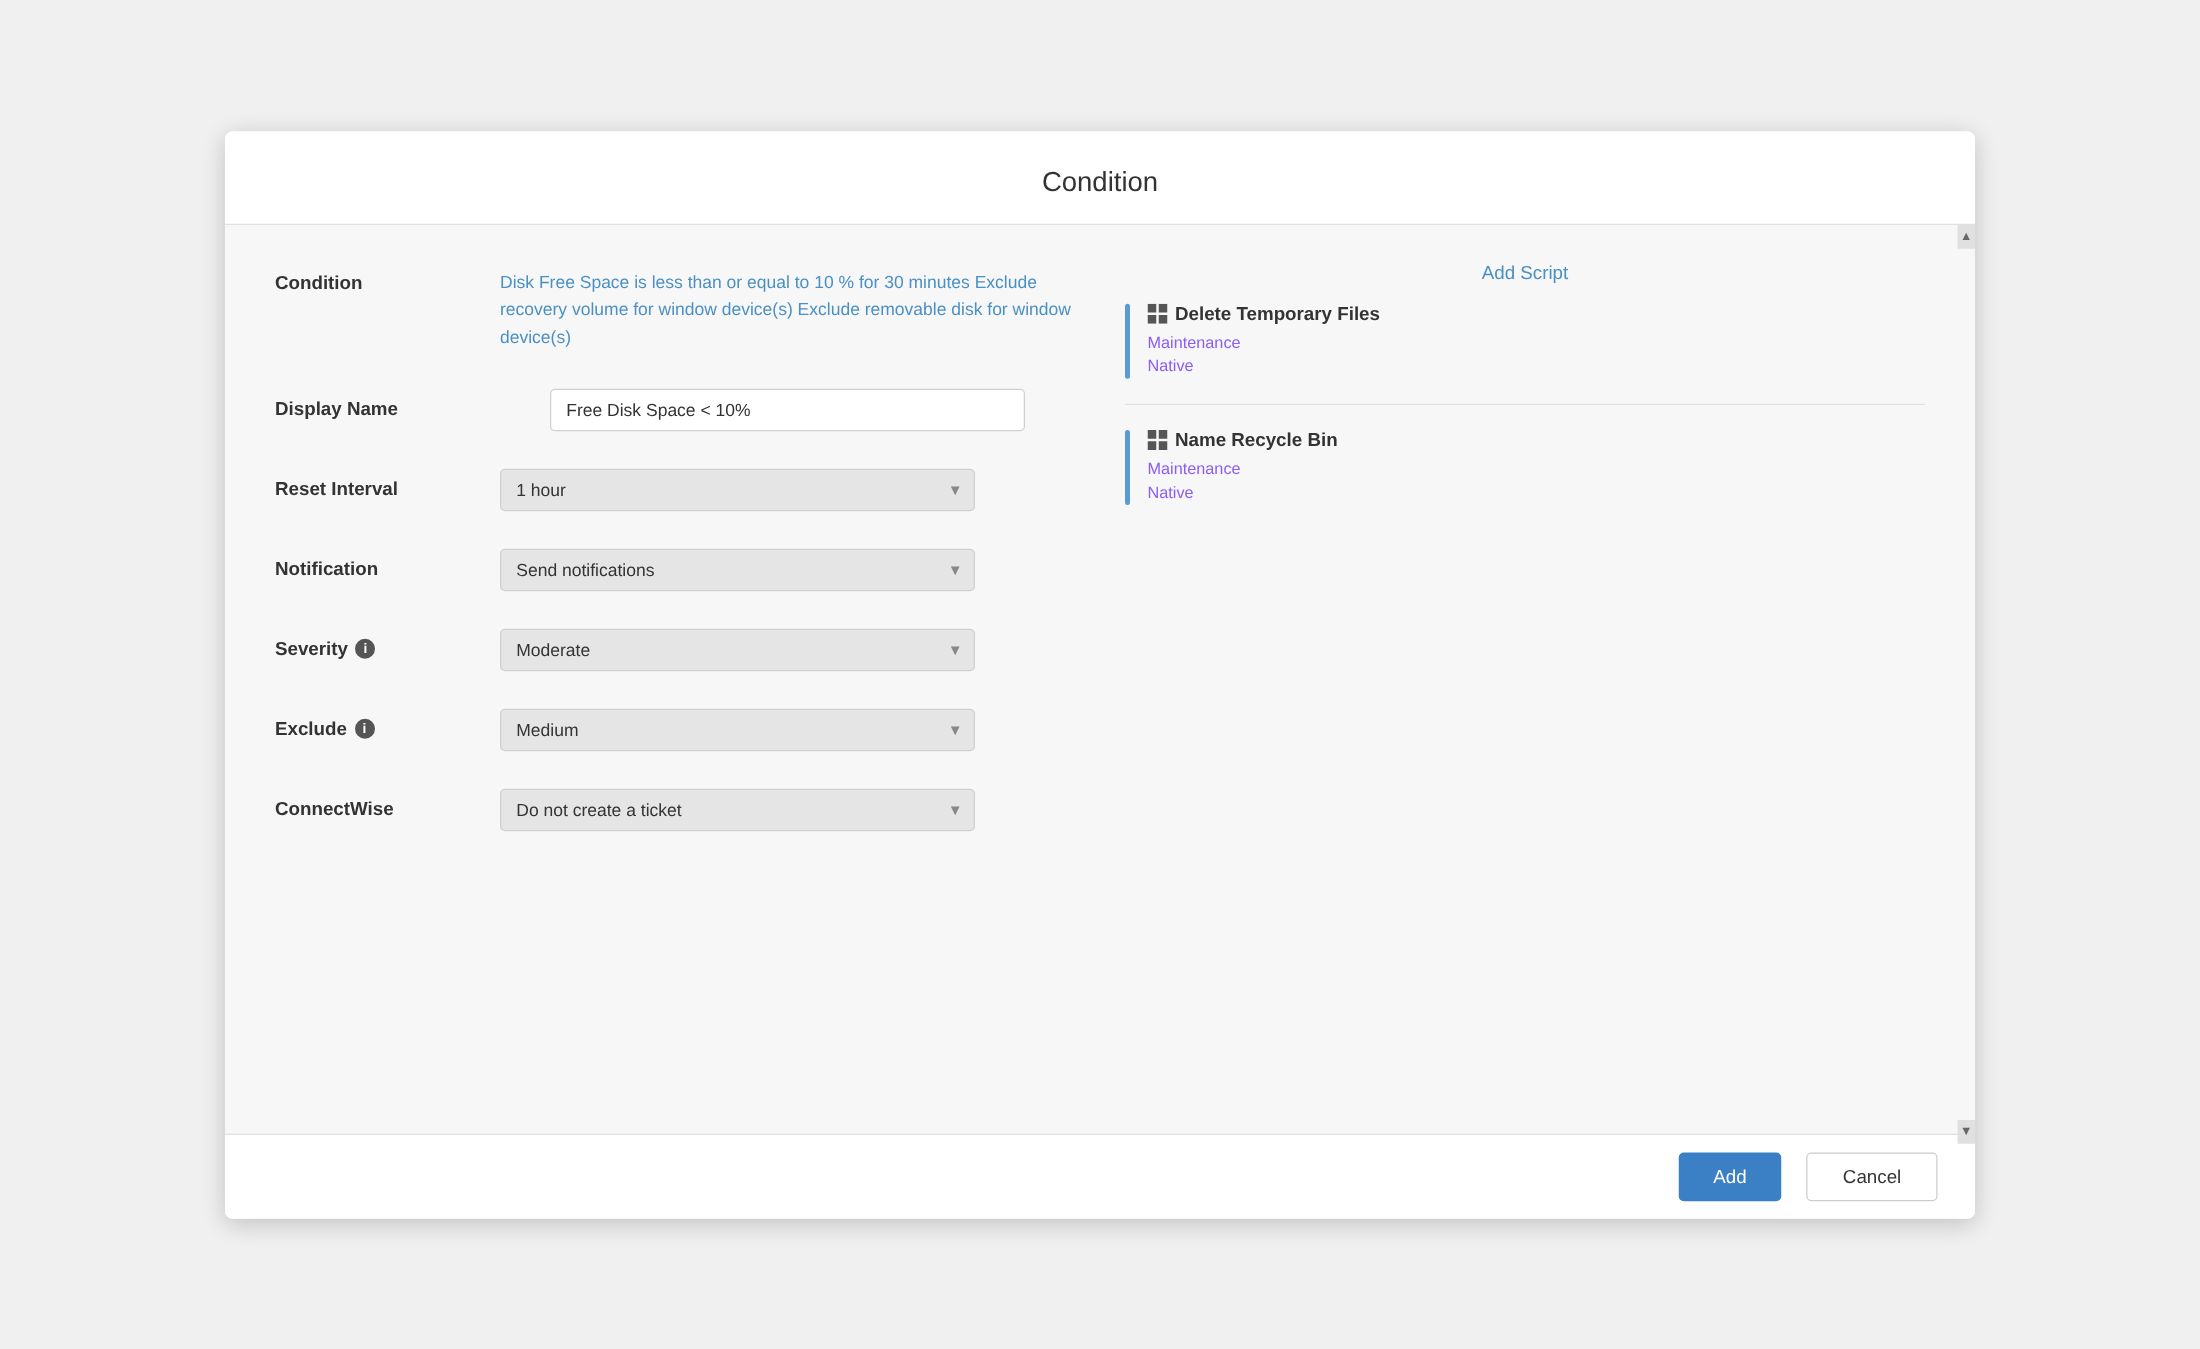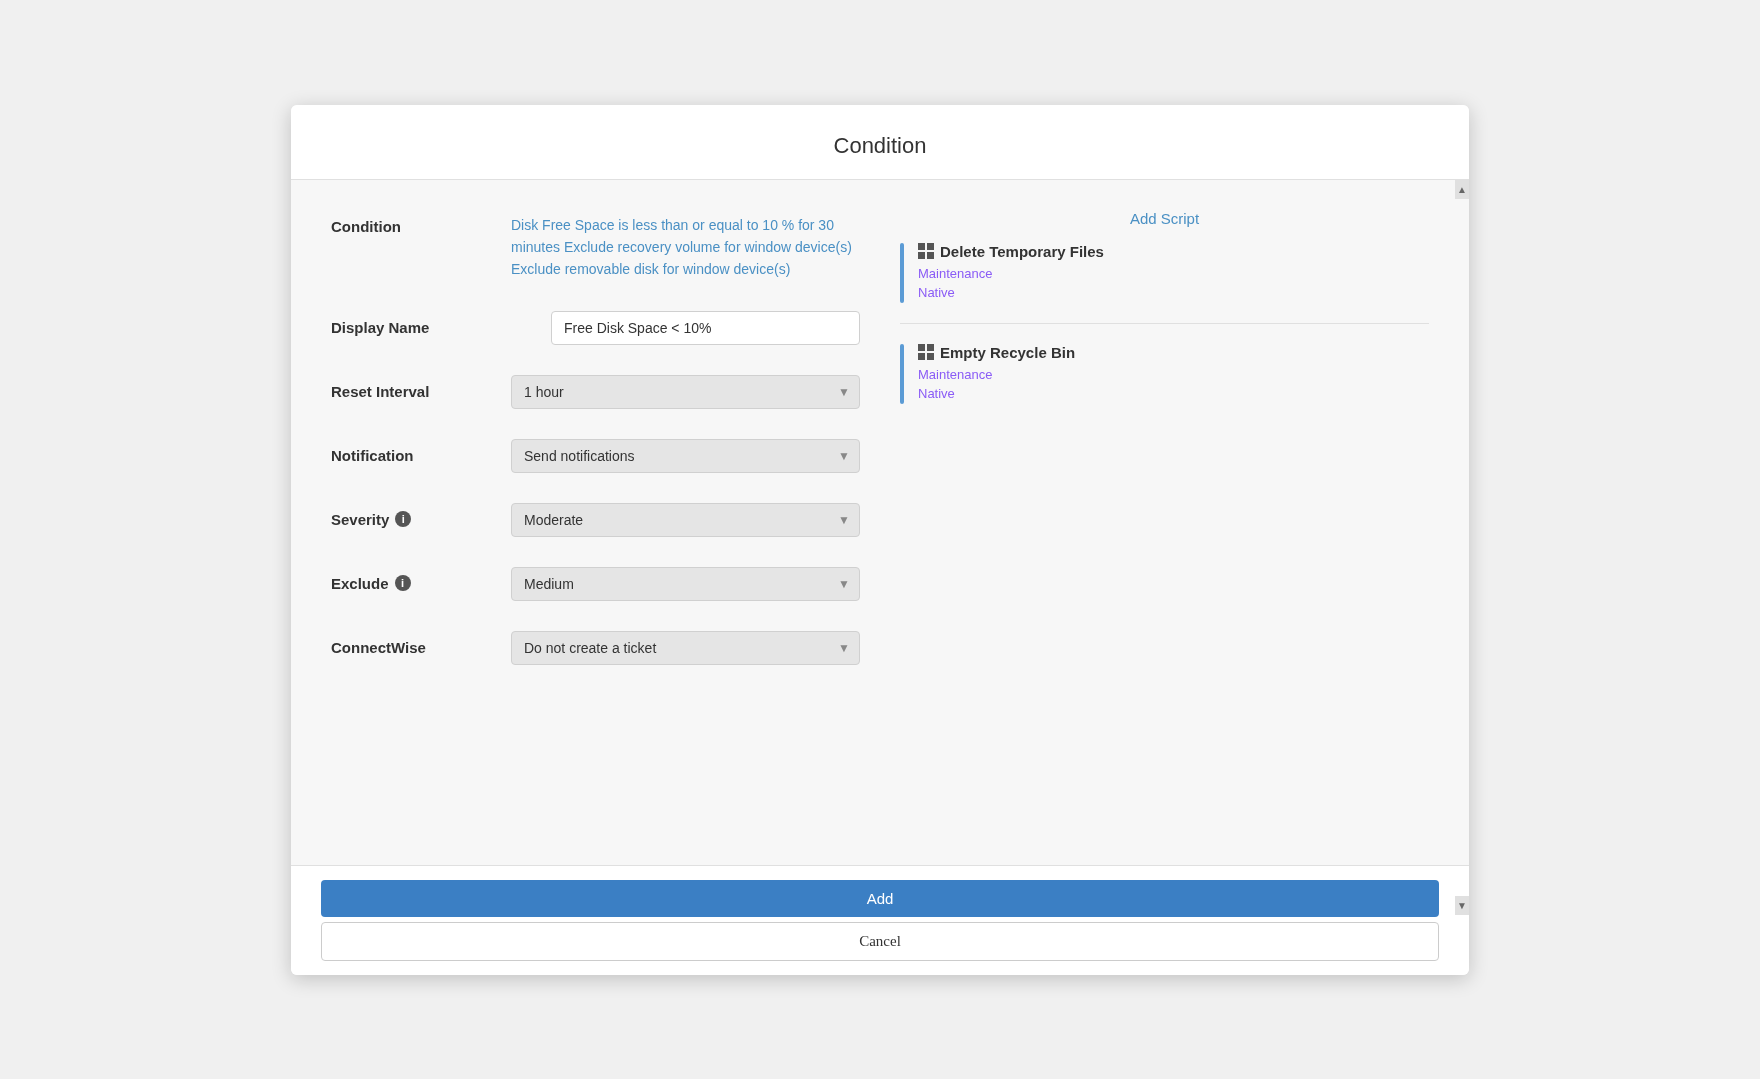--- a/index.html
+++ b/index.html
@@ -11,21 +11,21 @@
 
     body {
       background: #f0f0f0;
       display: flex;
       align-items: center;
       justify-content: center;
       min-height: 100vh;
     }
 
     .modal-container {
-      width: 1178px;
+      width: 1400px;
       height: 870px;
       background: #f7f7f7;
       border-radius: 6px;
       box-shadow: 0 4px 20px rgba(0,0,0,0.2);
       display: flex;
       flex-direction: column;
       position: relative;
       overflow: hidden;
     }
 
@@ -246,43 +246,41 @@
       color: #8b5cf6;
       line-height: 1.5;
     }
 
     .modal-footer {
       padding: 14px 30px;
       background: #fff;
       border-top: 1px solid #e0e0e0;
       display: flex;
       justify-content: flex-end;
-      gap: 5px;
-      flex-direction: column;
+      gap: 20px;
     }
 
     .btn {
       padding: 10px 28px;
       border-radius: 4px;
       font-size: 15px;
       cursor: pointer;
       border: none;
       font-weight: 500;
     }
 
     .btn-primary {
       background: #3b7fc4;
       color: #fff;
     }
 
     .btn-secondary {
       background: #fff;
       color: #333;
       border: 1px solid #ccc;
-      font-family: Liberation Serif, serif;
     }
 
     
     .win-logo {
       display: inline-block;
       vertical-align: middle;
     }
   </style>
 </head>
 <body>
@@ -404,21 +402,21 @@
         <div class="script-item">
           <div class="script-accent"></div>
           <div class="script-info">
             <div class="script-name">
               <svg class="windows-icon win-logo" viewBox="0 0 16 16" width="16" height="16">
                 <rect x="0" y="0" width="7" height="7" fill="#555"></rect>
                 <rect x="9" y="0" width="7" height="7" fill="#555"></rect>
                 <rect x="0" y="9" width="7" height="7" fill="#555"></rect>
                 <rect x="9" y="9" width="7" height="7" fill="#555"></rect>
               </svg>
-              <span>Empty Recycle Bin</span>
+              <span>Name Recycle Bin</span>
             </div>
             <div class="script-category">
               <span>Maintenance</span><br>
               <span>Native</span>
             </div>
           </div>
         </div>
 
       </div>
 

